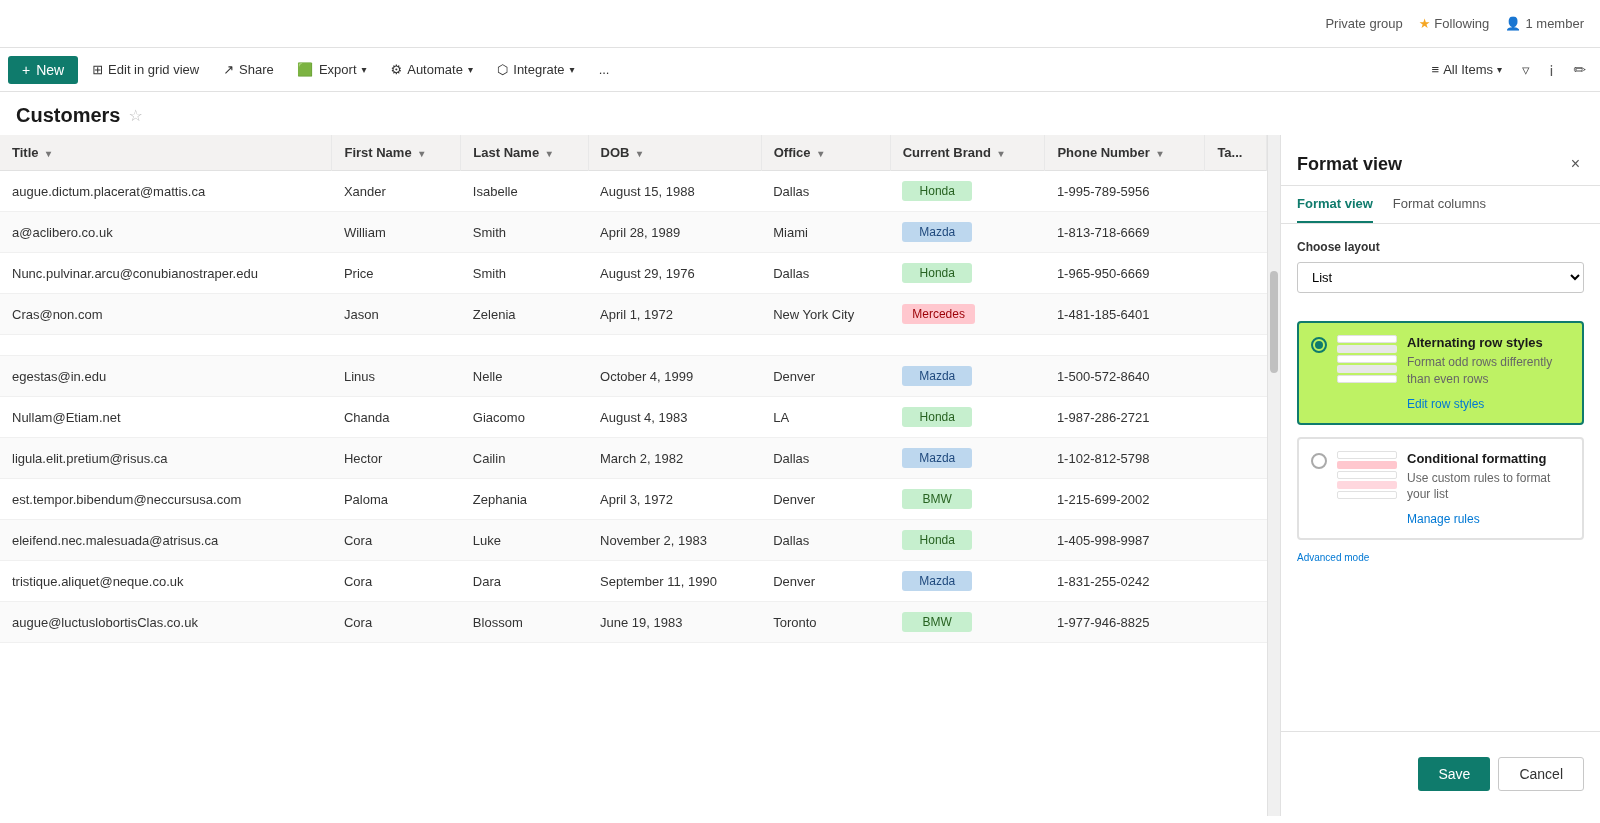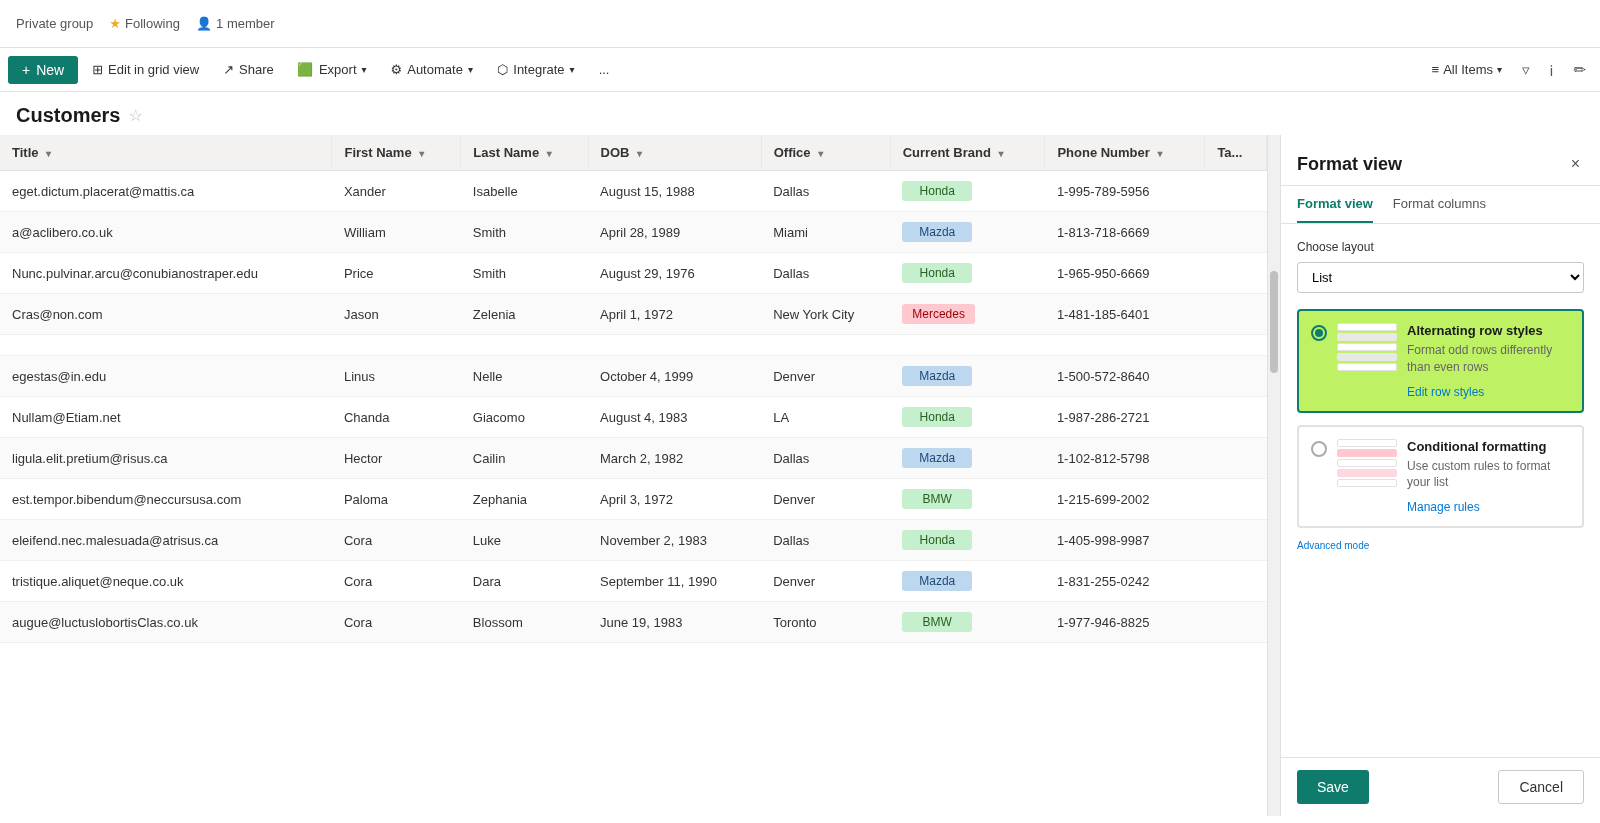--- a/index.html
+++ b/index.html
@@ -3,21 +3,21 @@
   <meta charset="utf-8">
   <style>
     * { box-sizing: border-box; margin: 0; padding: 0; }
     body { font-family: 'Segoe UI', Arial, sans-serif; font-size: 13px; background: #fff; color: #333; overflow: hidden; }
 
     
     .top-bar {
       height: 48px;
       display: flex;
       align-items: center;
-      justify-content: flex-start;
+      justify-content: flex-end;
       padding: 0 16px;
       border-bottom: 1px solid #e1e1e1;
       background: #fff;
     }
     .top-bar-right {
       display: flex;
       align-items: center;
       gap: 16px;
       font-size: 13px;
       color: #555;
@@ -227,32 +227,32 @@
     }
 
     .panel-body {
       flex: 1;
       overflow-y: auto;
       padding: 16px;
     }
 
     .panel-section-label {
       font-size: 12px;
-      font-weight: 400;
+      font-weight: 700;
       color: #333;
       margin-bottom: 8px;
     }
 
     .layout-select {
       width: 100%;
       padding: 6px 10px;
       border: 1px solid #c8c8c8;
       border-radius: 3px;
       font-size: 13px;
-      margin-bottom: 16px;
+      margin-bottom: 28px;
       background: #fff;
       cursor: pointer;
     }
 
     
     .layout-option {
       border: 2px solid #e1e1e1;
       border-radius: 4px;
       padding: 12px;
       margin-bottom: 12px;
@@ -329,23 +329,24 @@
       color: #0078d4;
       font-size: 10px;
       cursor: pointer;
       text-decoration: none;
       display: block;
     }
 
     
     .panel-footer {
       display: flex;
-      padding: 12px 16px;
+      gap: 8px;
+      padding: 25px 16px;
       border-top: 1px solid #e1e1e1;
-      justify-content: space-between;
+      justify-content: flex-end;
     }
     .btn-save {
       background: #0f7b6c;
       color: #fff;
       border: none;
       border-radius: 3px;
       padding: 8px 20px;
       font-size: 14px;
       cursor: pointer;
       font-weight: 500;
@@ -459,21 +460,21 @@
           <th>Last Name <span class="sort-arrow">▾</span></th>
           <th>DOB <span class="sort-arrow">▾</span></th>
           <th>Office <span class="sort-arrow">▾</span></th>
           <th>Current Brand <span class="sort-arrow">▾</span></th>
           <th>Phone Number <span class="sort-arrow">▾</span></th>
           <th>Ta...</th>
         </tr>
       </thead>
       <tbody id="table-body">
       <tr>
-            <td>eget.dictum.placerat@mattis.ca</td>
+            <td>augue.dictum.placerat@mattis.ca</td>
             <td>Xander</td>
             <td>Isabelle</td>
             <td>August 15, 1988</td>
             <td>Dallas</td>
             <td><span class="brand-badge brand-honda">Honda</span></td>
             <td>1-995-789-5956</td>
             <td></td>
           </tr>
           <tr>
             <td>a@aclibero.co.uk</td>

